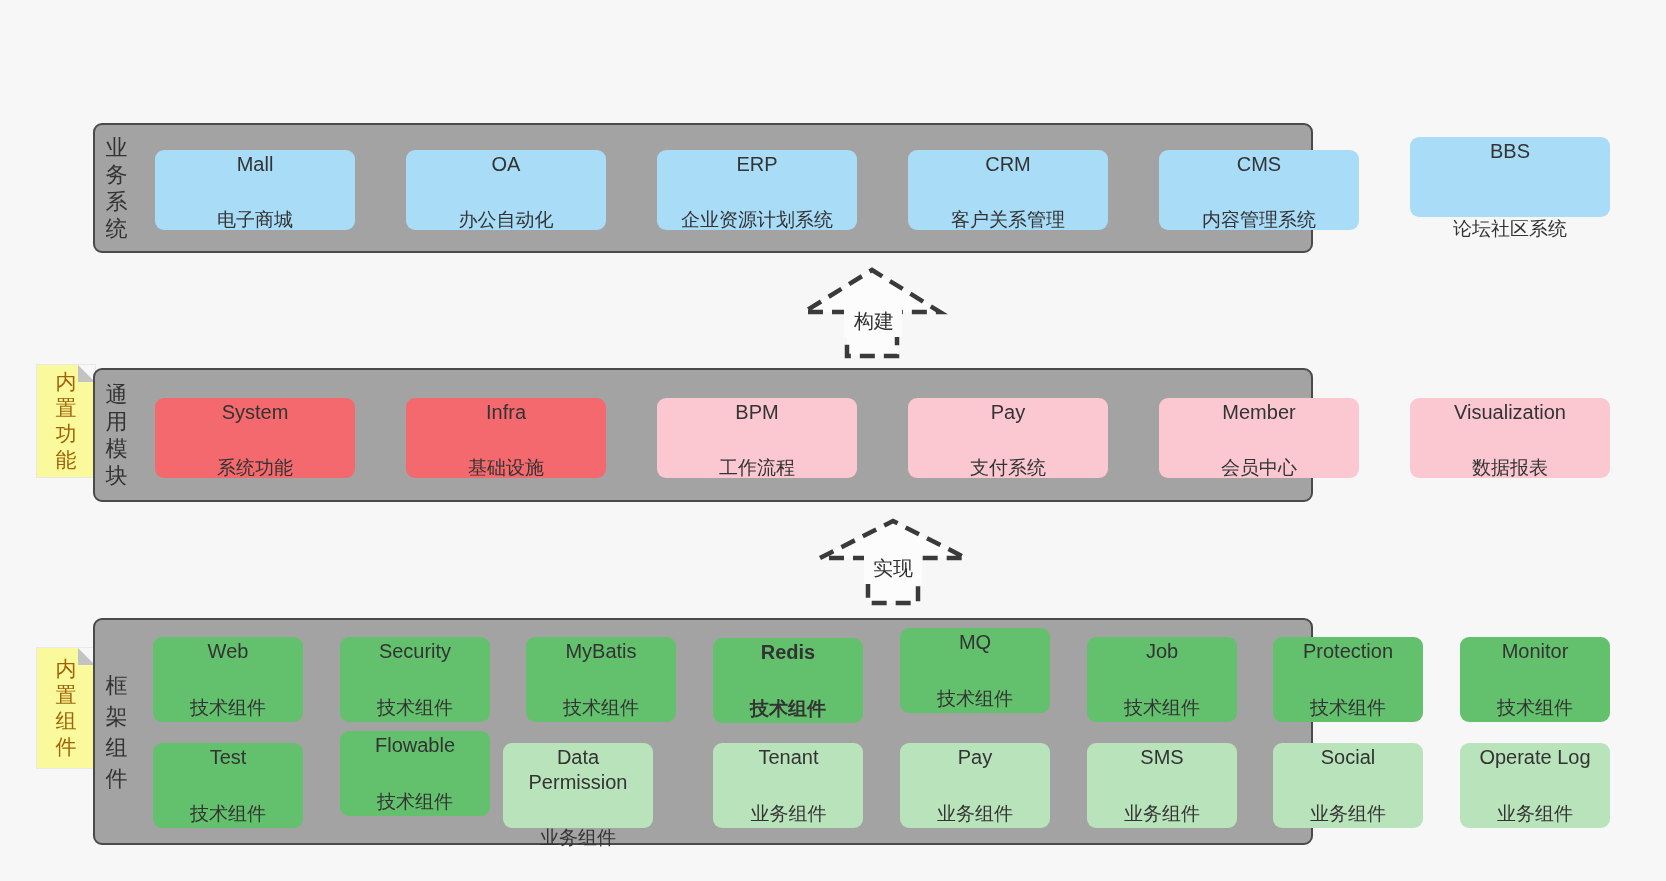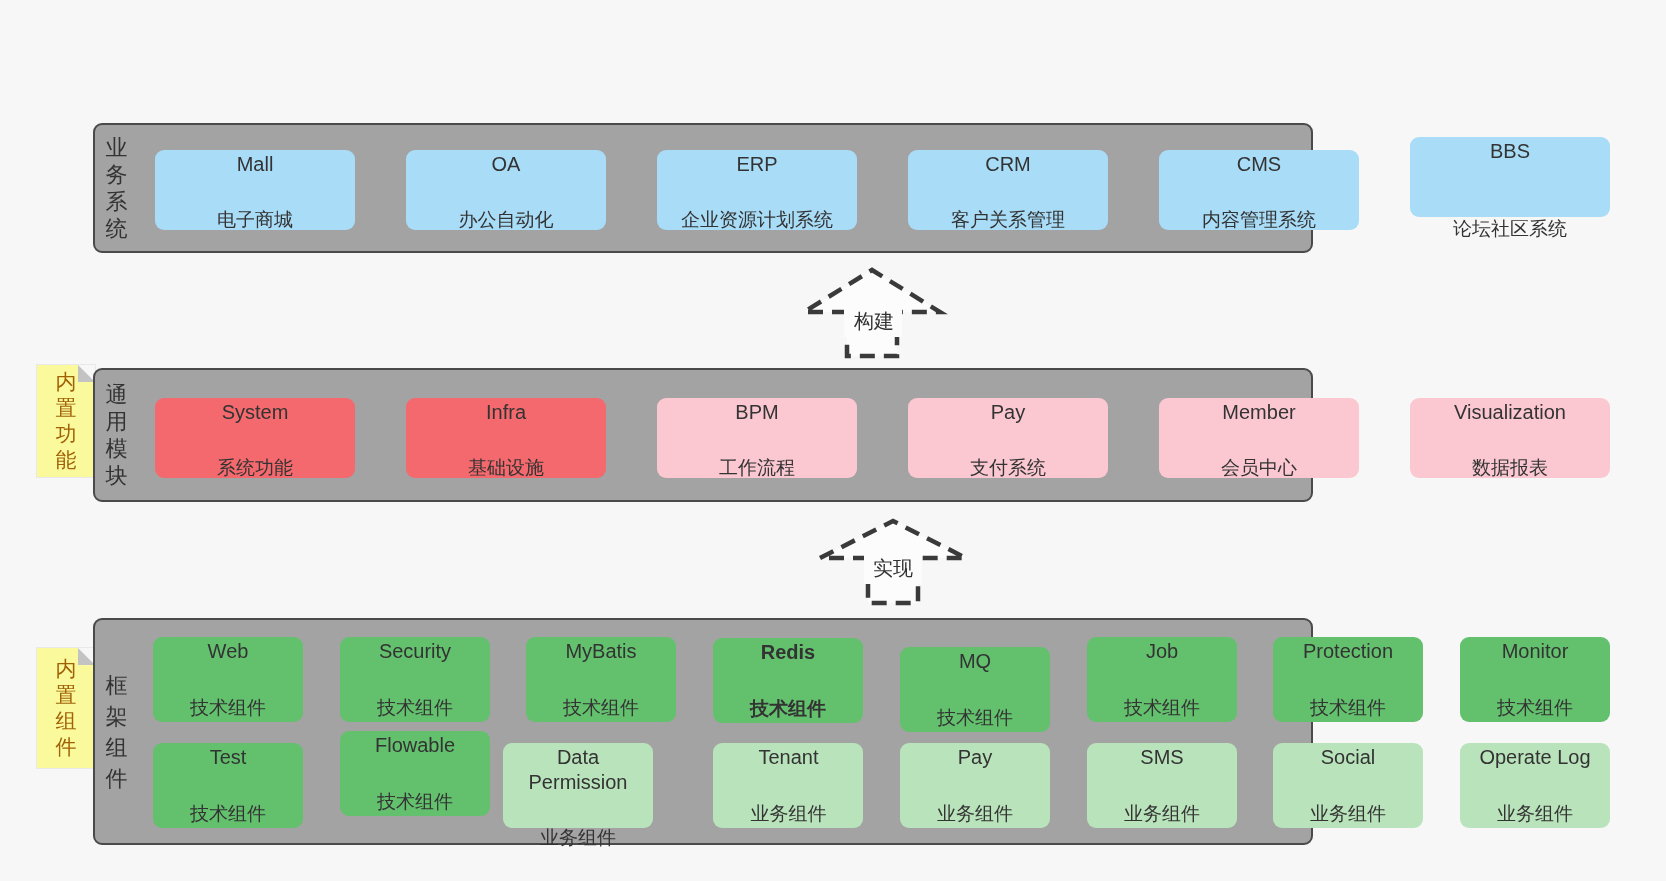--- a/index.html
+++ b/index.html
@@ -159,21 +159,21 @@
           <div class="box-desc">技术组件</div>
         </div>
         <div class="box" style="left: 431px; top: 17px; width: 150px; height: 85px; background: rgb(99, 193, 110);">
           <div class="box-name">MyBatis</div>
           <div class="box-desc">技术组件</div>
         </div>
         <div class="box" style="left: 618px; top: 18px; width: 150px; height: 85px; background: rgb(99, 193, 110); font-weight: bold;">
           <div class="box-name">Redis</div>
           <div class="box-desc">技术组件</div>
         </div>
-        <div class="box" style="left: 805px; top: 27px; width: 150px; height: 85px; background: rgb(99, 193, 110);">
+        <div class="box" style="left: 805px; top: 8px; width: 150px; height: 85px; background: rgb(99, 193, 110);">
           <div class="box-name">MQ</div>
           <div class="box-desc">技术组件</div>
         </div>
         <div class="box" style="left: 992px; top: 17px; width: 150px; height: 85px; background: rgb(99, 193, 110);">
           <div class="box-name">Job</div>
           <div class="box-desc">技术组件</div>
         </div>
         <div class="box" style="left: 1178px; top: 17px; width: 150px; height: 85px; background: rgb(99, 193, 110);">
           <div class="box-name">Protection</div>
           <div class="box-desc">技术组件</div>

